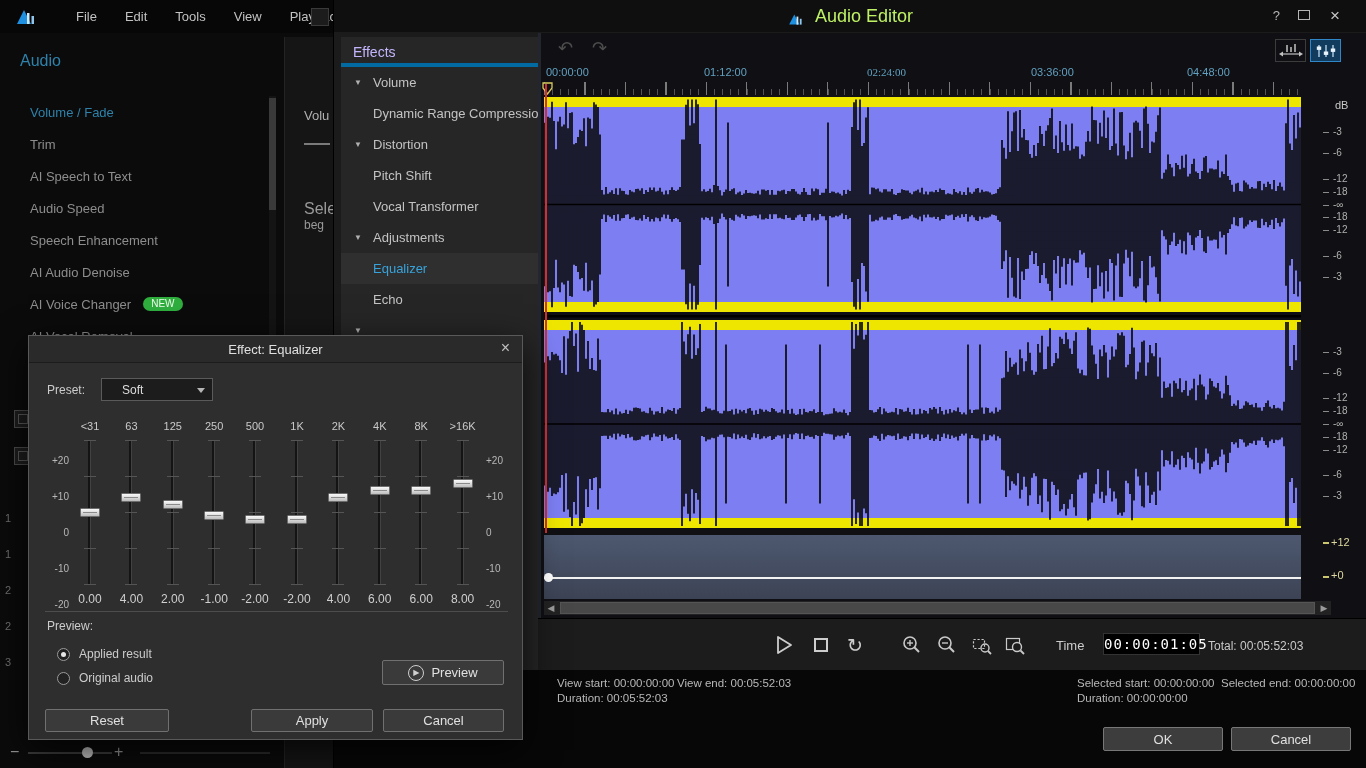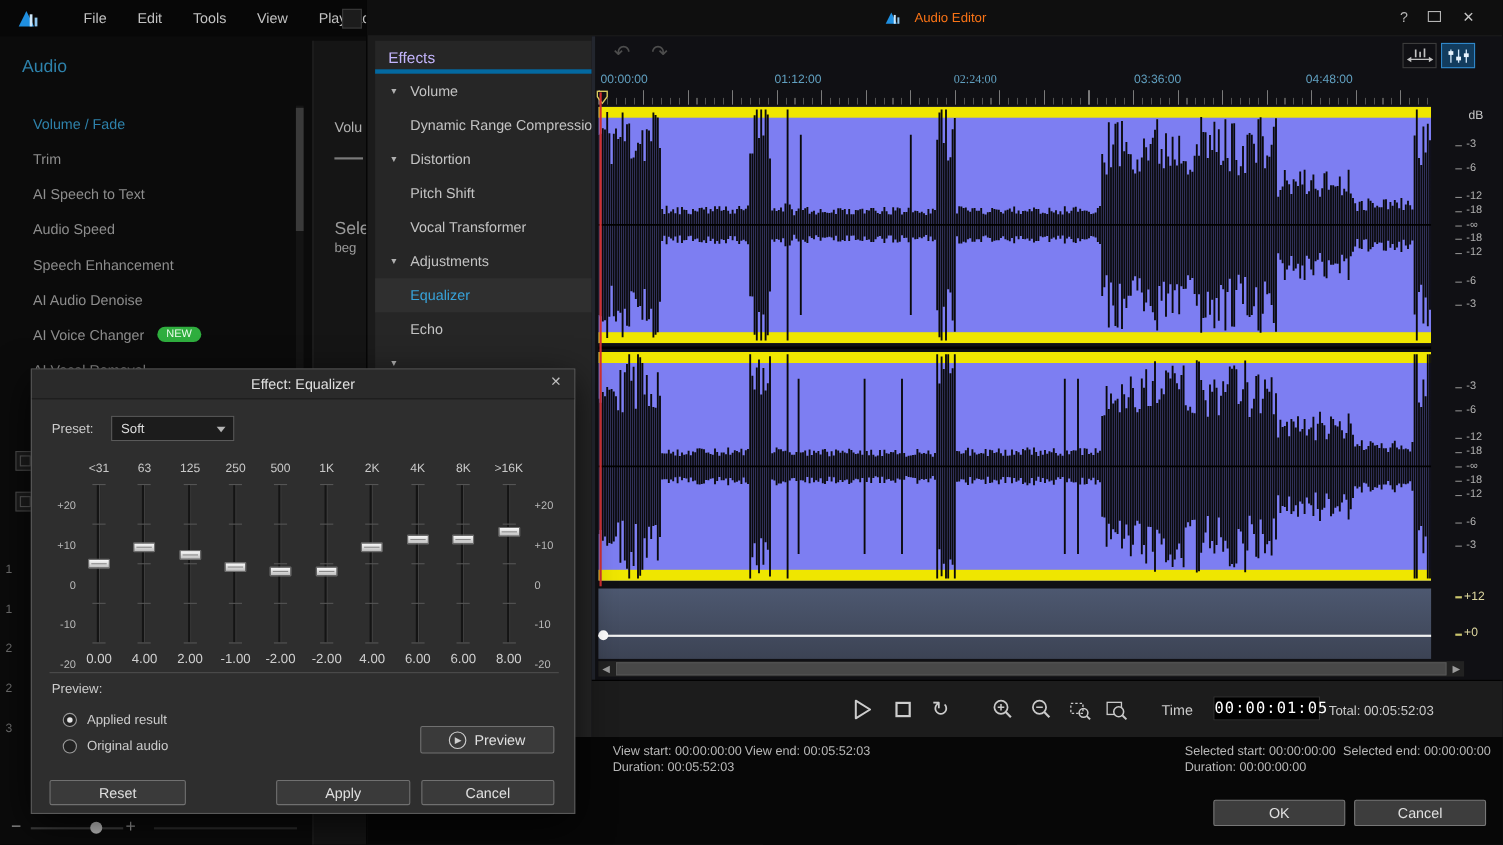--- a/index.html
+++ b/index.html
@@ -30,21 +30,21 @@
   .lr-num{height:36px;color:#6f6f6f;font-size:11px}
   #zoom-minus,#zoom-plus{position:absolute;top:743px;color:#9a9a9a;font-size:16px}
   #zoom-minus{left:10px}#zoom-plus{left:114px}
   #zoom-track{position:absolute;left:28px;top:752px;width:84px;height:2px;background:#3d3d3d}
   #zoom-thumb{position:absolute;left:82px;top:747px;width:11px;height:11px;border-radius:50%;background:#c4c4c4}
   #bottom-line{position:absolute;left:140px;top:752px;width:130px;height:2px;background:#2c2c2c}
 
   
   #editor{position:absolute;left:333px;top:0;width:1033px;height:768px;background:#1b1b1b;border-left:1px solid #000;z-index:10}
   #editor-titlebar{position:absolute;left:0;top:0;width:100%;height:32px;background:#0f0f0f;display:flex;align-items:center;justify-content:center}
-  #editor-title-group{display:flex;align-items:flex-start;gap:9px;color:#f97316;font-size:12px}
+  #editor-title-group{display:flex;align-items:flex-end;gap:9px;color:#bef264;font-size:18px}
   #tb-help{position:absolute;right:86px;top:8px;color:#b5b5b5;font-size:13px}
   #tb-max{position:absolute;right:56px;top:10px;width:12px;height:10px;border:1.5px solid #b5b5b5}
   #tb-close{position:absolute;right:26px;top:6px;color:#c5c5c5;font-size:17px}
 
   #fx-panel{position:absolute;left:7px;top:37px;width:197px;height:633px;background:#262626}
   #fx-header{height:30px;line-height:30px;padding-left:12px;color:#c4b5fd;font-size:14px;border-bottom:4px solid #0369a1}
   .fx-row{height:31px;display:flex;align-items:center;color:#c3c3c3;font-size:13px;position:relative;cursor:default}
   .fx-row .tri{position:absolute;left:13px;font-size:8px;color:#b0b0b0}
   .fx-label{margin-left:32px;white-space:nowrap}
   .fx-row.sel{background:#2f2f2f}
@@ -98,21 +98,21 @@
 
   
   #eq-dialog{position:absolute;left:28px;top:335px;width:495px;height:405px;background:#2e2e2e;border:1px solid #595959;
     box-shadow:0 10px 34px rgba(0,0,0,.75);z-index:30}
   #eq-titlebar{position:absolute;left:0;top:0;width:100%;height:27px;background:#2a2a2a;border-bottom:1px solid #1c1c1c;
     display:flex;align-items:center;justify-content:center}
   #eq-title{color:#e0e0e0;font-size:13px}
   #eq-close{position:absolute;right:12px;top:3px;color:#c0c0c0;font-size:16px}
   #preset-label{position:absolute;left:18px;top:47px;color:#cccccc;font-size:12px}
   #preset-dropdown{position:absolute;left:72px;top:42px;width:112px;height:23px;background:#1c1c1c;border:1px solid #5a5a5a;
-    display:flex;align-items:center;padding:0 8px;color:#dddddd;font-size:12px}
+    display:flex;align-items:center;padding:0 20px;color:#dddddd;font-size:12px}
   .dd-arrow{position:absolute;right:7px;top:9px;width:0;height:0;border-left:4px solid transparent;border-right:4px solid transparent;border-top:5px solid #b5b5b5}
   #eq-scale-left,#eq-scale-right{position:absolute;top:104px;width:30px;height:160px}
   #eq-scale-left{left:10px;text-align:right}
   #eq-scale-right{left:457px;text-align:left}
   .eq-scale-lab{position:absolute;width:100%;color:#b8b8b8;font-size:10px}
   #eq-bands{position:absolute;left:14px;top:84px;width:463px;height:200px}
   .eq-band{position:absolute;top:0;height:190px}
   .eq-freq{position:absolute;top:0;width:100%;text-align:center;font-size:11px;color:#c9c9c9}
   .eq-track{position:absolute;left:50%;top:20px;width:3px;height:144px;margin-left:-2px;background:#141414;border-right:1px solid #424242}
   .eq-tick{position:absolute;left:50%;width:12px;margin-left:-6px;height:1px;background:#555}

